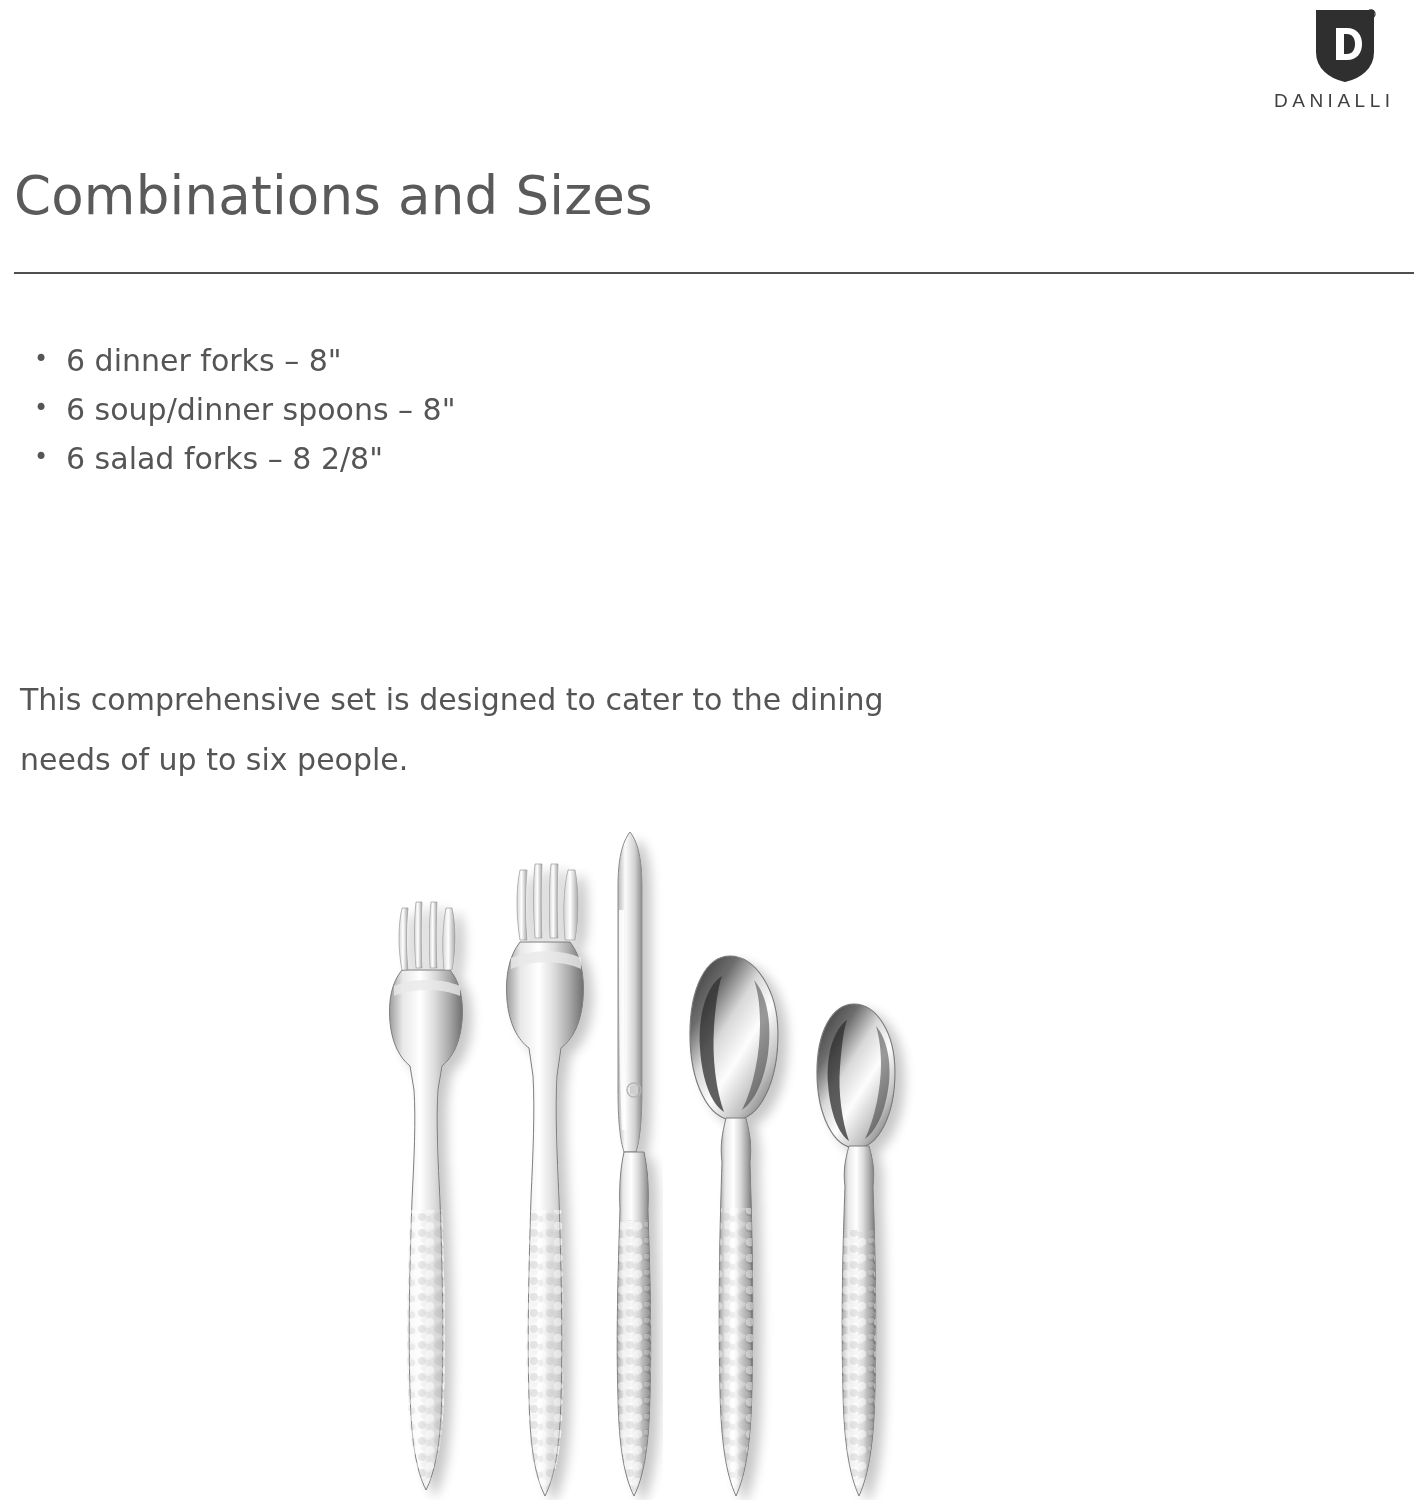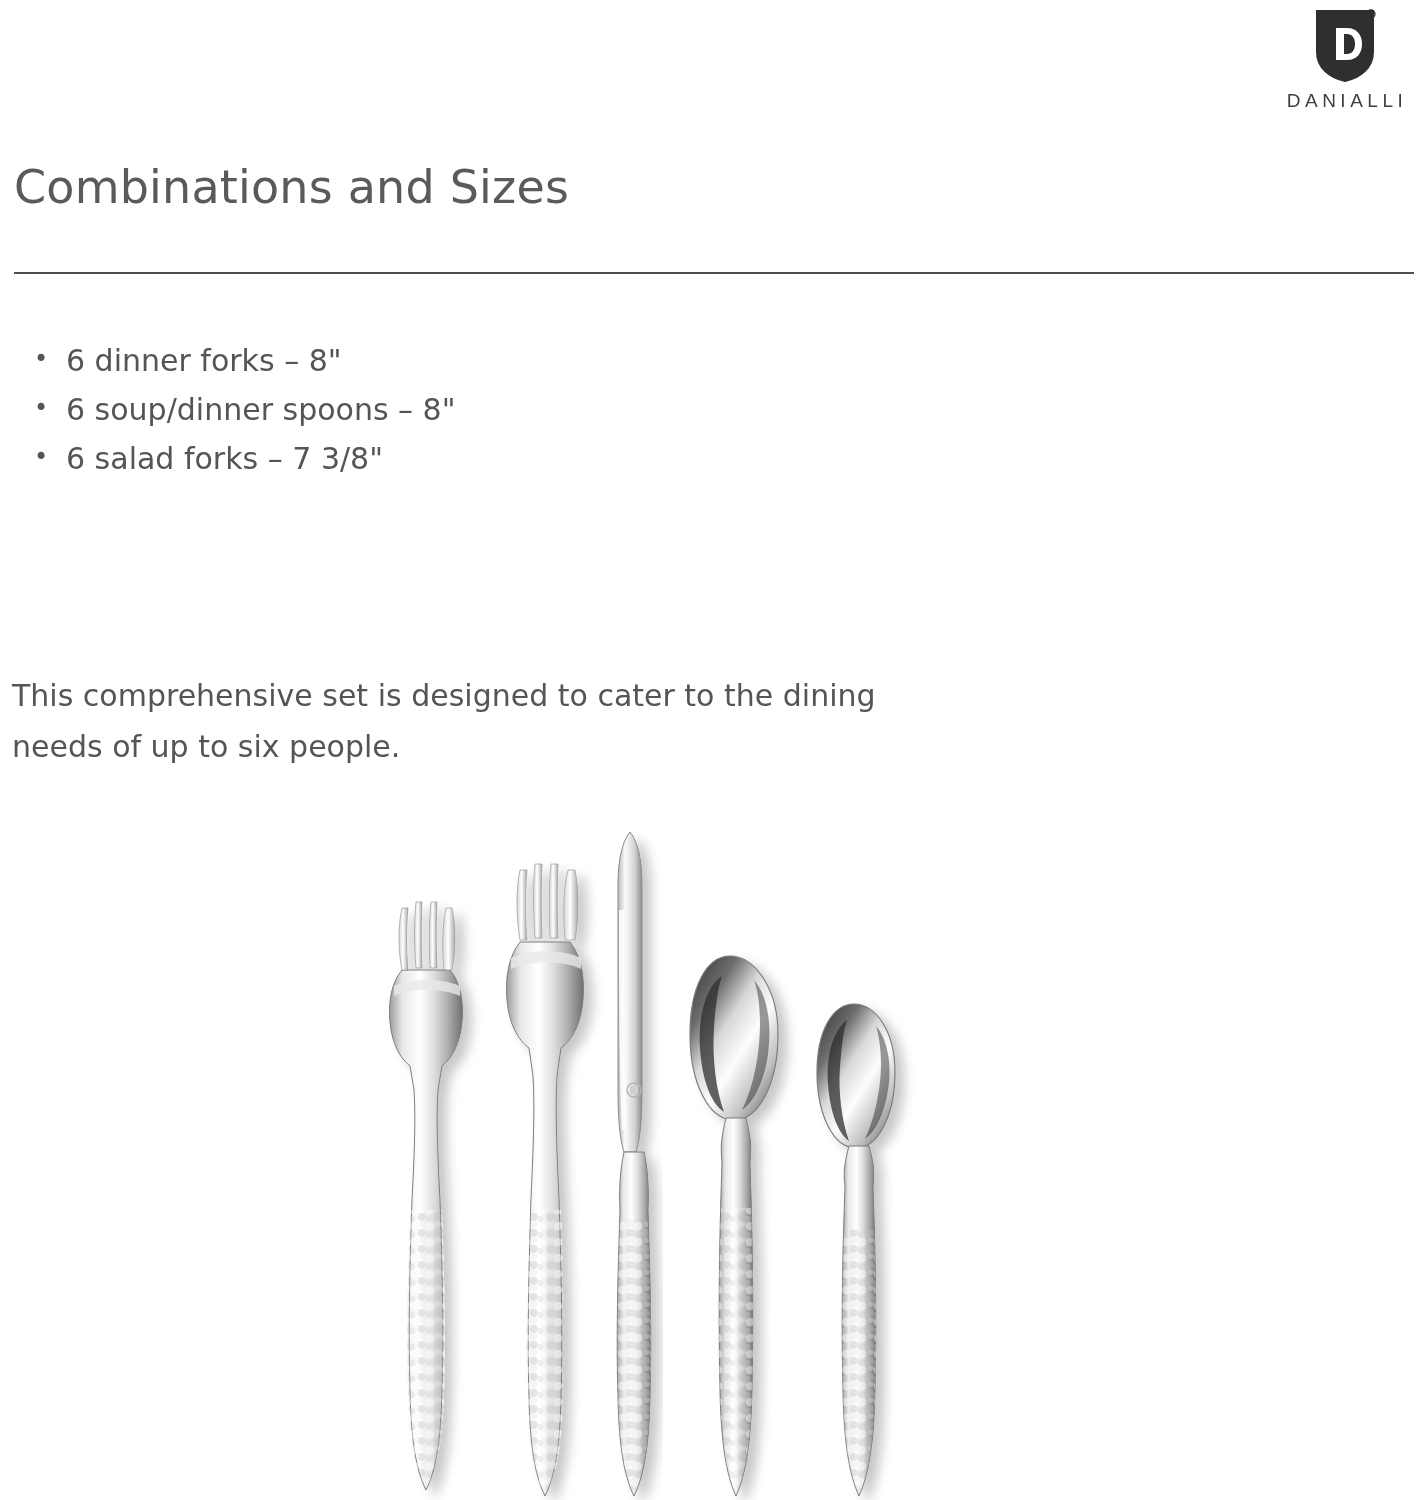--- a/index.html
+++ b/index.html
@@ -15,21 +15,21 @@
     color: #4d4d4d;
     overflow: hidden;
   }
 
   
   .brand {
     position: absolute;
     top: 8px;
     right: 8px;
     width: 150px;
-    text-align: center;
+    text-align: left;
   }
   .brand-mark {
     width: 62px;
     height: 76px;
     margin: 0 auto;
     display: block;
   }
   .brand-name {
     margin-top: 6px;
     font-size: 19px;
@@ -39,21 +39,21 @@
     font-weight: 400;
     white-space: nowrap;
     padding-left: 4px;
   }
 
   
   .page-title {
     position: absolute;
     left: 14px;
     top: 132px;
-    font-size: 46px;
+    font-size: 53px;
     font-weight: 400;
     color: #5a5a5a;
     letter-spacing: 0.2px;
     font-family: "DejaVu Sans", sans-serif;
     line-height: 1.05;
   }
 
   .divider {
     position: absolute;
     left: 14px;
@@ -86,25 +86,25 @@
     position: absolute;
     left: 6px;
     top: -1px;
     font-size: 24px;
     color: #555555;
   }
 
   
   .description {
     position: absolute;
-    left: 12px;
+    left: 20px;
     top: 640px;
     width: 880px;
     font-size: 30px;
-    line-height: 51px;
+    line-height: 60px;
     color: #555555;
   }
 
   
   .product-figure {
     position: absolute;
     left: 0;
     top: 790px;
     width: 1428px;
     height: 710px;
@@ -130,21 +130,21 @@
   </svg>
   <div class="brand-name">DANIALLI</div>
 </div>
 
 <h1 class="page-title">Combinations and Sizes</h1>
 <div class="divider"></div>
 
 <ul class="spec-list">
   <li>6 dinner forks – 8"</li>
   <li>6 soup/dinner spoons – 8"</li>
-  <li>6 salad forks – 7 3/8"</li>
+  <li>6 salad forks – 8 2/8"</li>
 </ul>
 
 <p class="description">This comprehensive set is designed to cater to the dining needs of up to six people.</p>
 
 <div class="product-figure">
   <svg class="cutlery-svg" viewBox="0 0 640 710">
     <defs>
       <linearGradient id="handleGrad" x1="0" y1="0" x2="1" y2="0">
         <stop offset="0%" stop-color="#9d9d9d"></stop>
         <stop offset="18%" stop-color="#e8e8e8"></stop>

